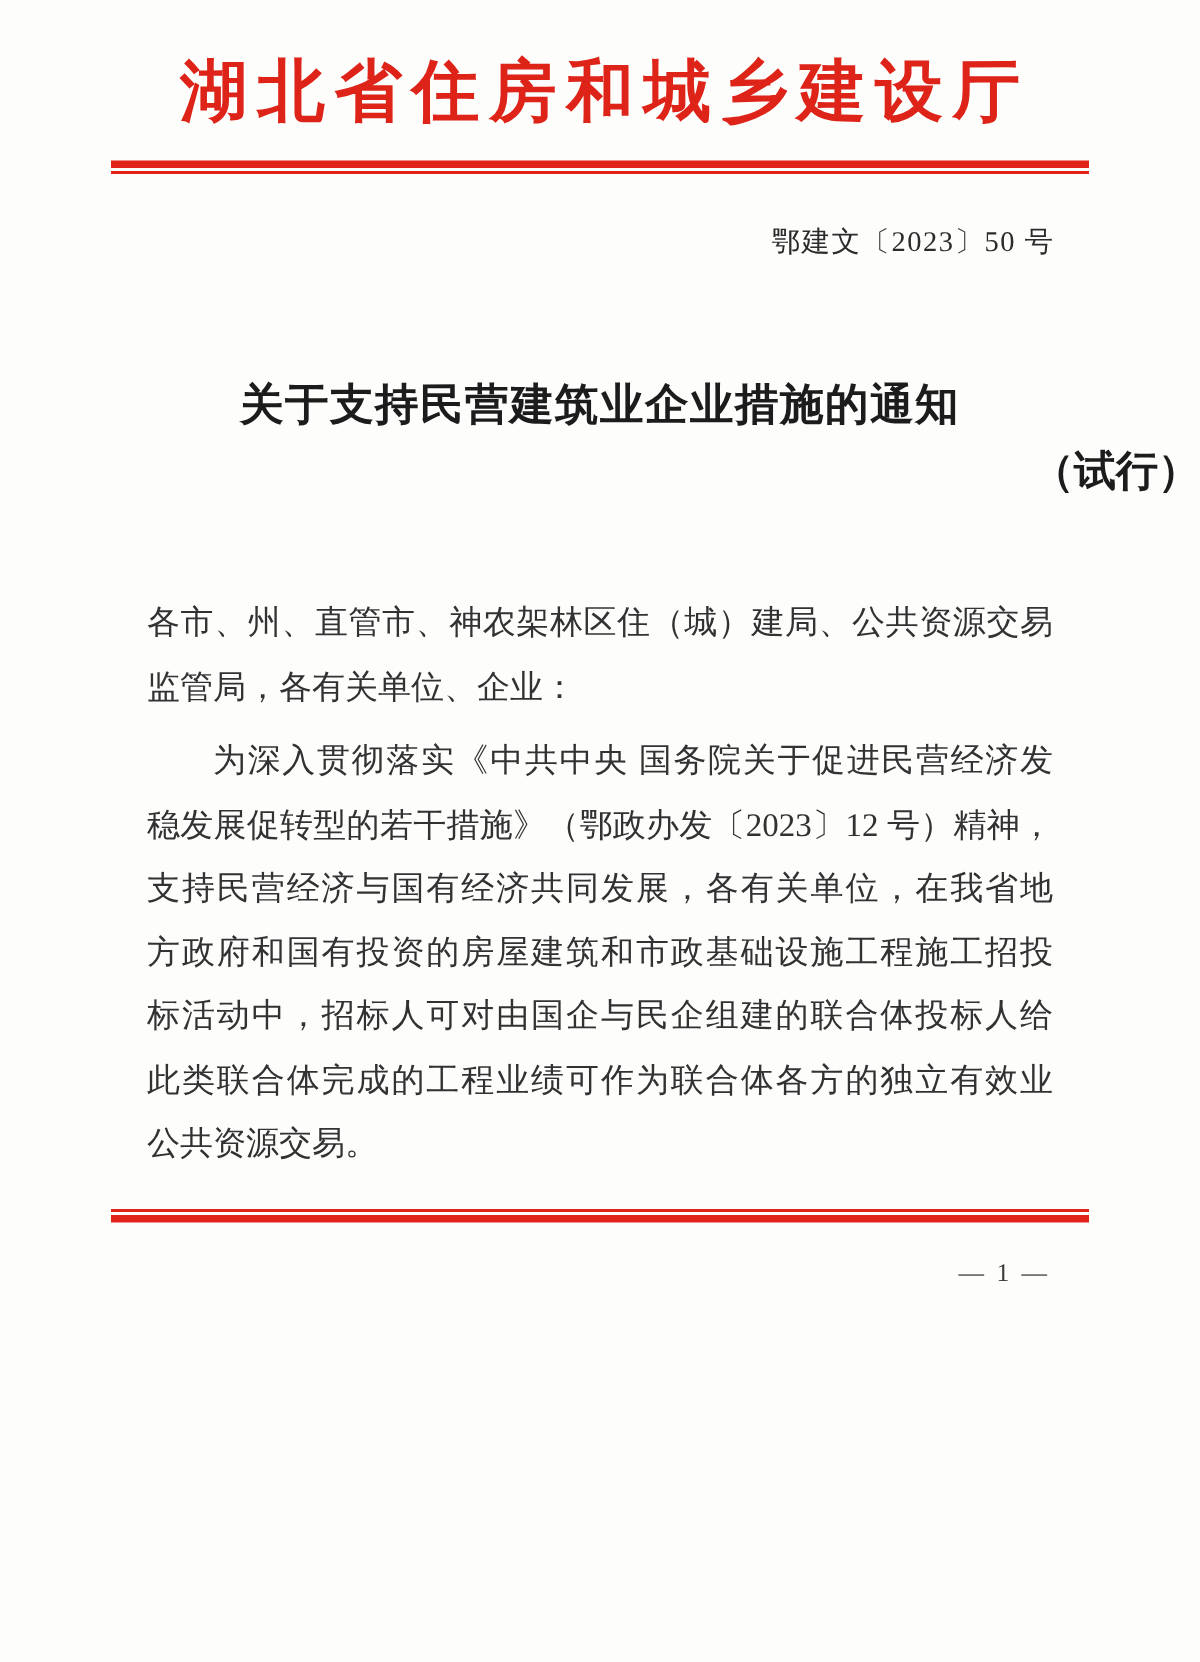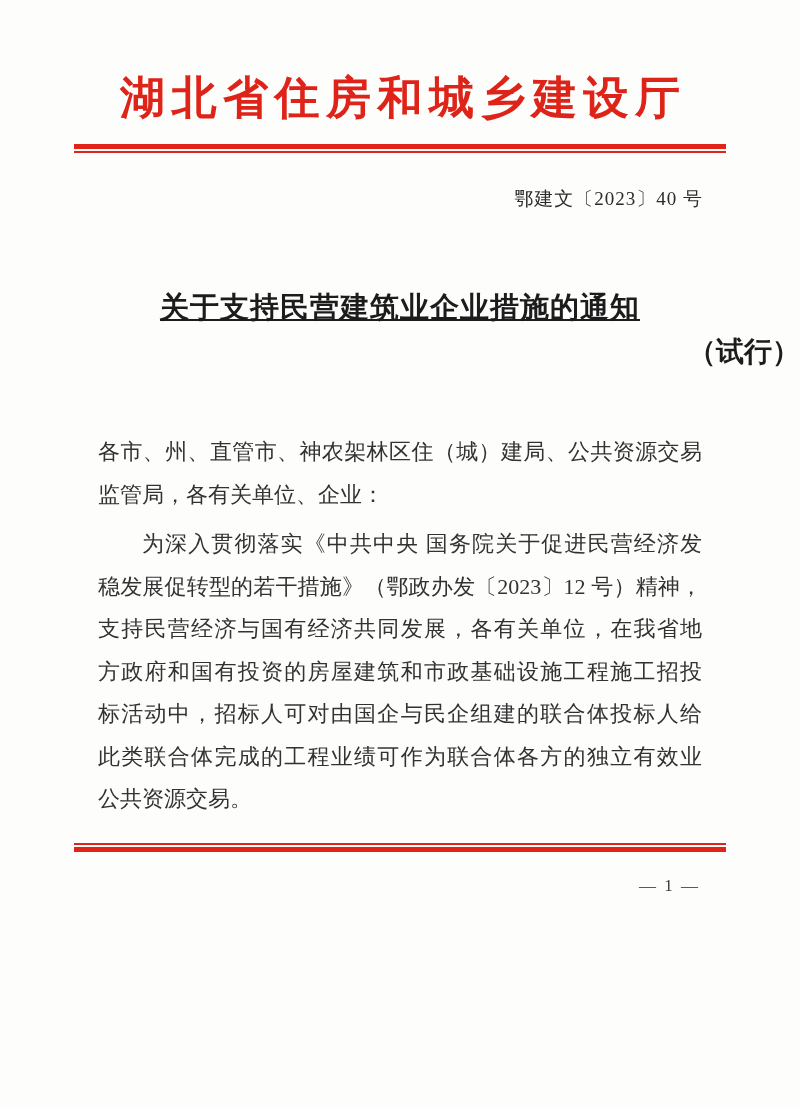--- a/index.html
+++ b/index.html
@@ -11,21 +11,21 @@
     height: 1108px;
     background: #fdfdfc;
     font-family: "Liberation Serif", "DejaVu Serif", serif;
     color: #262626;
     overflow: hidden;
   }
   .page {
     width: 800px;
     height: 1108px;
     box-sizing: border-box;
-    padding-top: 67px;
+    padding-top: 30px;
     position: relative;
   }
 
   
   .org-line {
     width: 560px;
     margin: 0 auto;
     color: #de2318;
     font-weight: bold;
     white-space: nowrap;
@@ -58,21 +58,20 @@
 
   
   .title-line-1 {
     margin-top: 74px;
     text-align: center;
     font-size: 29px;
     line-height: 42px;
     font-weight: bold;
     letter-spacing: 1px;
     color: #1c1c1c;
-    text-decoration: underline;
   }
   .title-line-2 {
     margin-top: 3px;
     text-align: right;
     font-size: 28px;
     line-height: 42px;
     font-weight: bold;
     color: #1c1c1c;
   }
 
@@ -112,21 +111,21 @@
 <div class="page">
 
   <div class="org-line org-line-1">湖北省住房和城乡建设厅</div>
 
 
   <div class="rule rule-top">
     <div class="rule-bar-thick"></div>
     <div class="rule-bar-thin"></div>
   </div>
 
-  <div class="doc-number">鄂建文〔2023〕40 号</div>
+  <div class="doc-number">鄂建文〔2023〕50 号</div>
 
   <div class="title-line-1">关于支持民营建筑业企业措施的通知</div>
 
   <div class="title-line-2">（试行）</div>
 
   <div class="content">
 
     <div class="txt-line">各市、州、直管市、神农架林区住（城）建局、公共资源交易</div>
     <div class="txt-line last">监管局，各有关单位、企业：</div>
 

